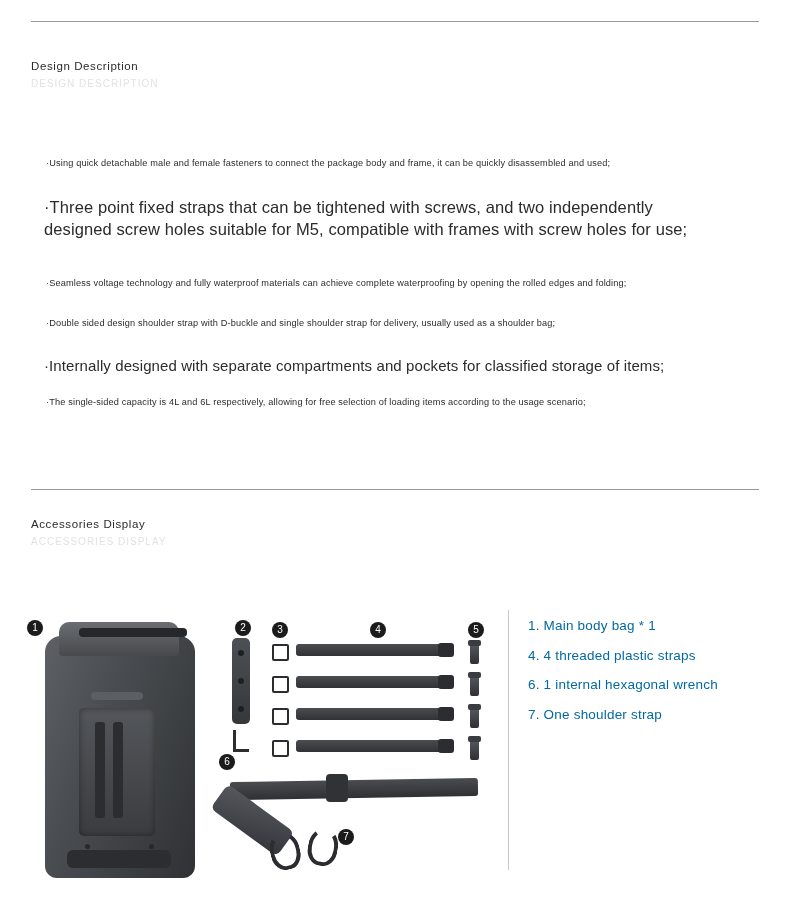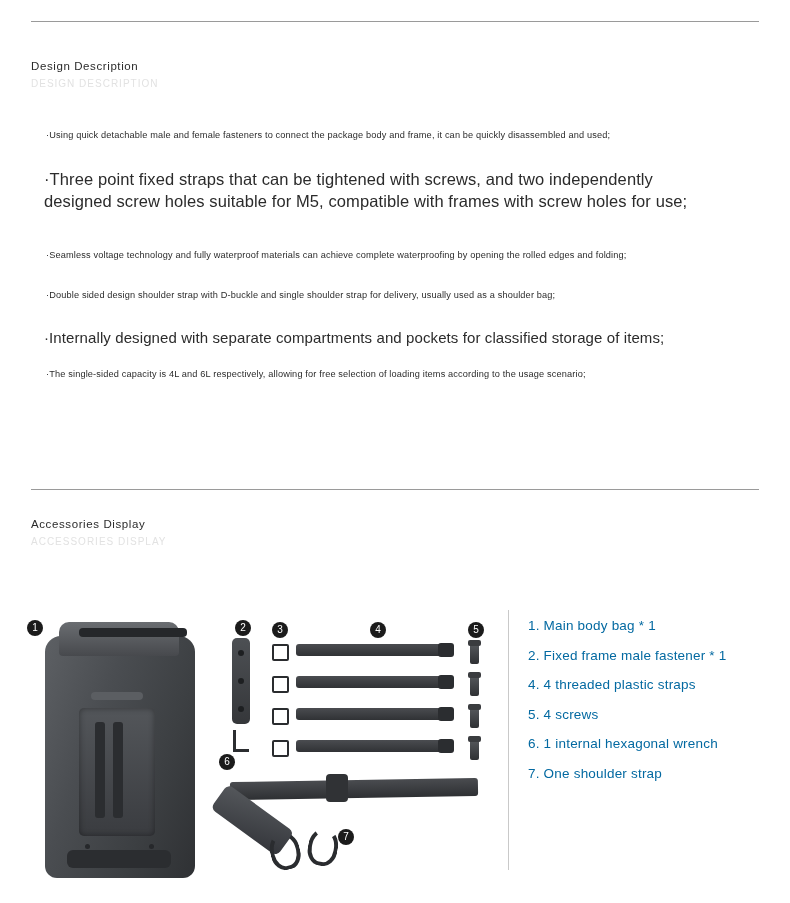--- a/index.html
+++ b/index.html
@@ -46,20 +46,21 @@
     letter-spacing: 1px;
     user-select: none;
   }
   #ghost-1 { left: 31px; top: 78px; }
   #ghost-2 { left: 31px; top: 536px; }
 
   .bullet {
     position: absolute;
     color: #2b2b2b;
     line-height: 1.35;
+    margin-top: 28px;
   }
   .b-small { font-size: 9.2px; letter-spacing: 0.15px; }
   .b-large { font-size: 16.5px; letter-spacing: 0.1px; }
   .b-med   { font-size: 15px; letter-spacing: 0.1px; }
 
   #bullet-1 { left: 46px; top: 129px; width: 700px; }
   #bullet-2 { left: 44px; top: 168px; width: 660px; }
   #bullet-3 { left: 46px; top: 249px; width: 700px; }
   #bullet-4 { left: 46px; top: 289px; width: 700px; }
   #bullet-5 { left: 44px; top: 328px; width: 730px; }
@@ -386,21 +387,19 @@
       <div id="shoulder-slider"></div>
       <div id="shoulder-pad"></div>
       <div class="hook" id="hook-left"></div>
       <div class="hook" id="hook-right"></div>
     </div>
 
     <div id="list-divider"></div>
 
     <ul id="parts-list">
       <li>1. Main body bag * 1</li>
-      <li>2. Fixed frame male fastener * 1</li>
       <li>4. 4 threaded plastic straps</li>
-      <li>5. 4 screws</li>
       <li>6. 1 internal hexagonal wrench</li>
       <li>7. One shoulder strap</li>
     </ul>
 
   </div>
 </div>
 
 </body></html>

